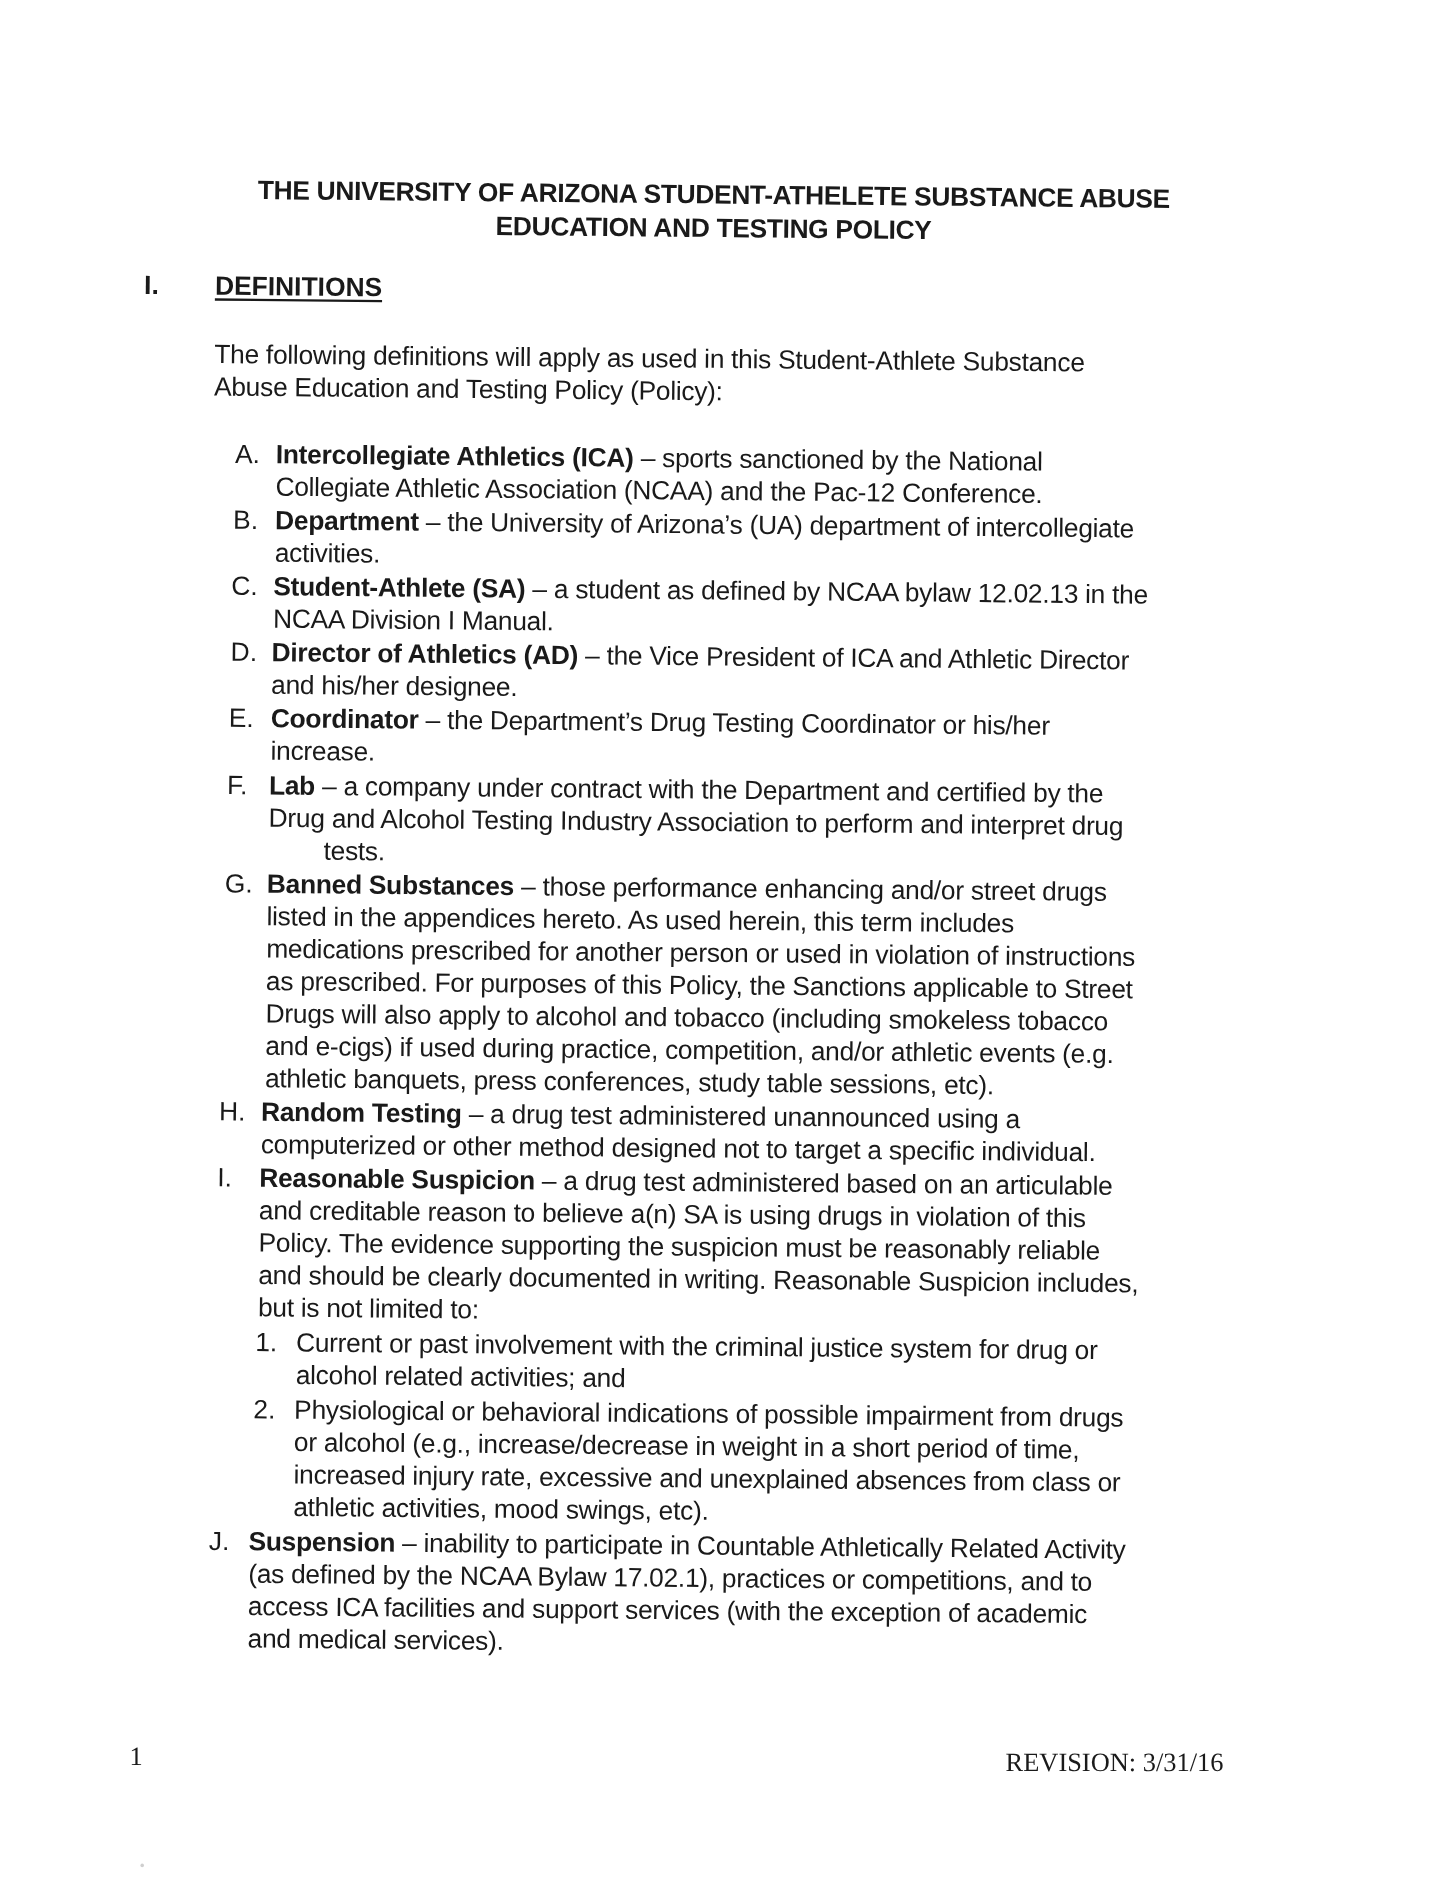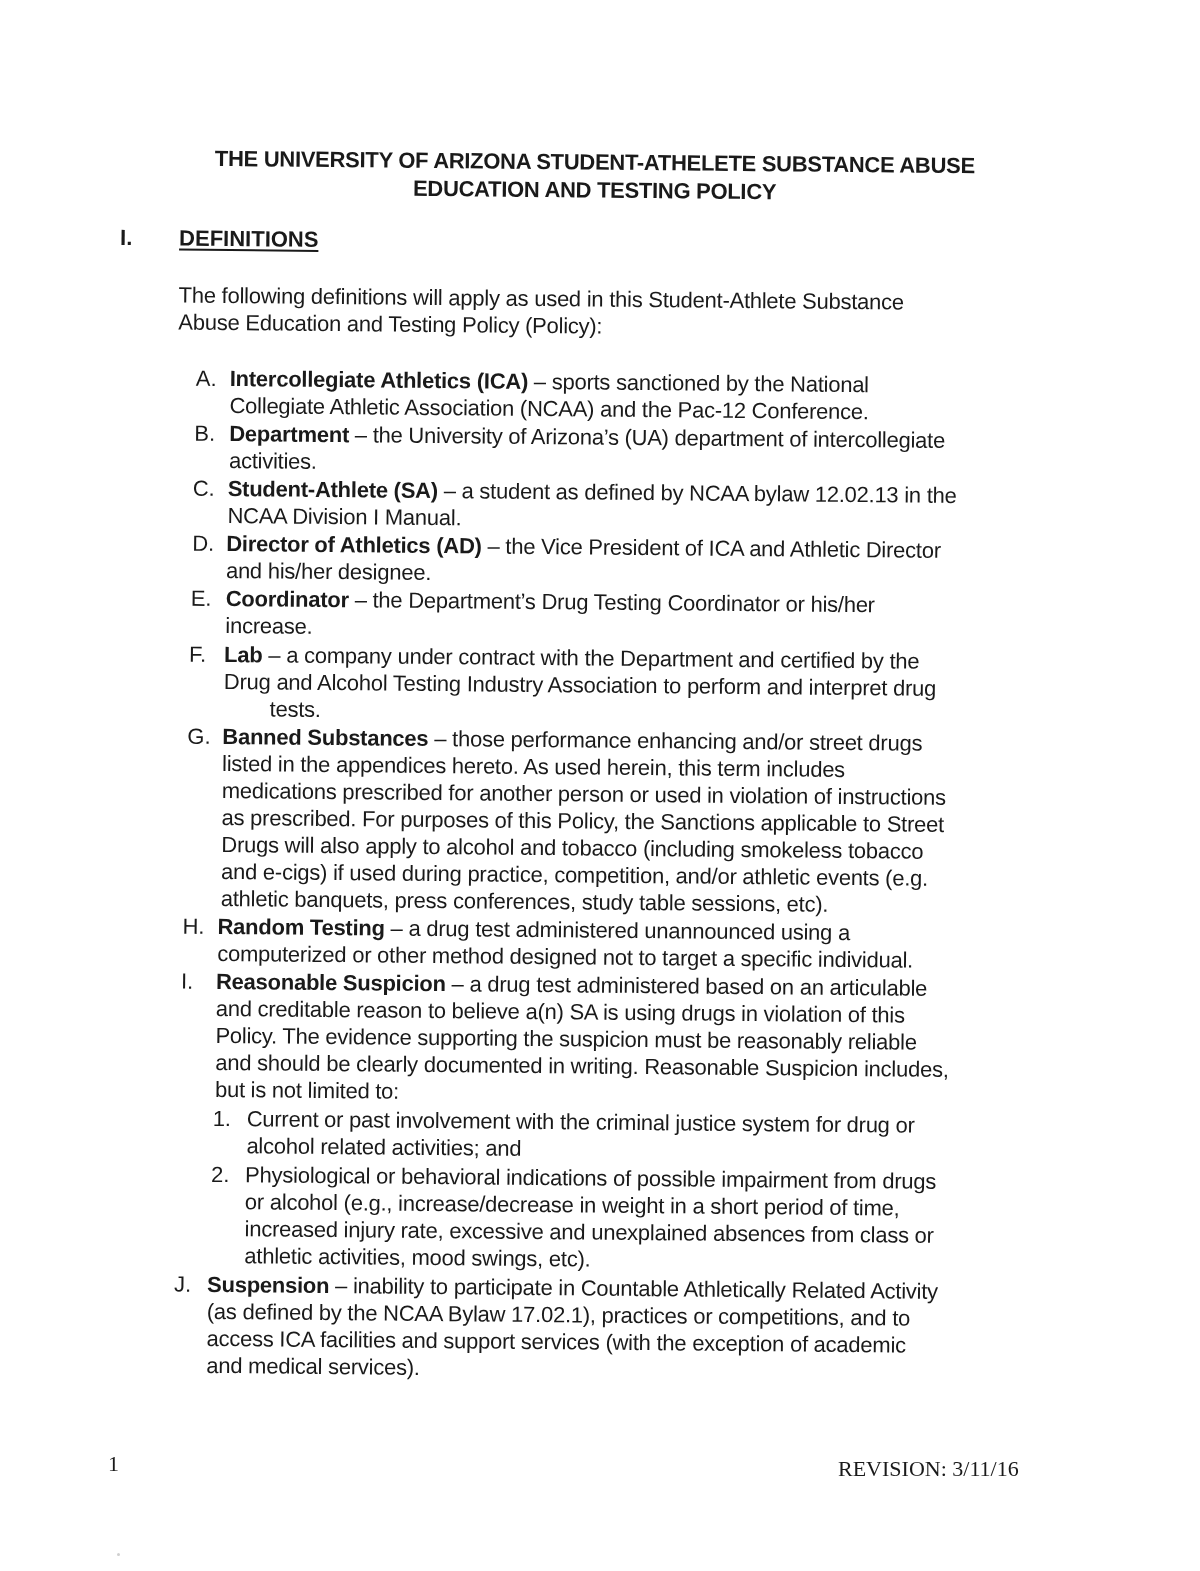--- a/index.html
+++ b/index.html
@@ -115,14 +115,14 @@
 
   <div class="marker sans" style="left:185px; top:1270px;">J.</div>
   <div class="line sans" style="left:218px; top:1270px;"><b>Suspension</b> <span>– inability to participate in Countable Athletically Related Activity</span></div>
   <div class="line sans" style="left:218px; top:1297px;">(as defined by the NCAA Bylaw 17.02.1), practices or competitions, and to</div>
   <div class="line sans" style="left:218px; top:1324px;">access ICA facilities and support services (with the exception of academic</div>
   <div class="line sans" style="left:218px; top:1351px;">and medical services).</div>
 
 </div>
 
 <div class="footer-left serif">1</div>
-<div class="footer-right serif">REVISION: 3/11/16</div>
+<div class="footer-right serif">REVISION: 3/31/16</div>
 <div class="speck"></div>
 
 </body></html>

